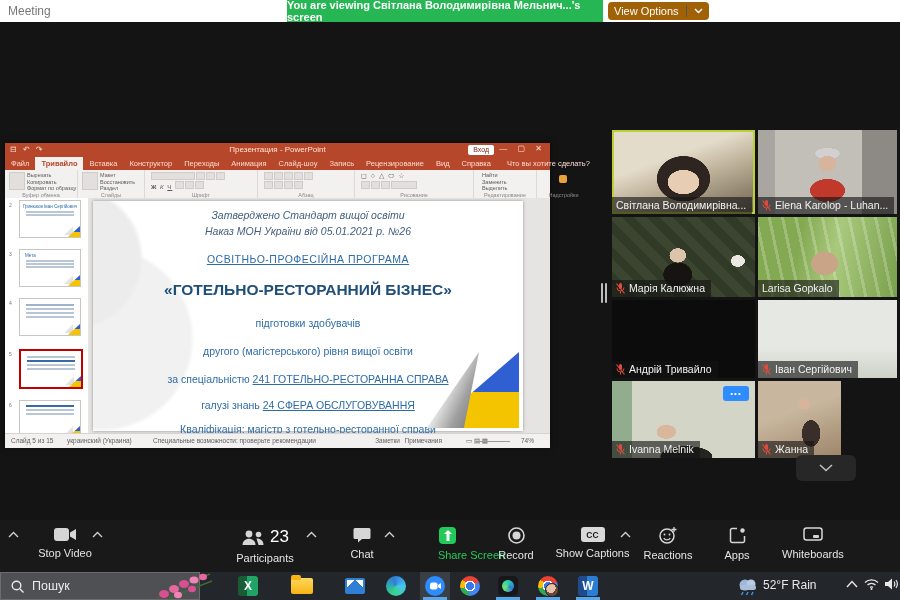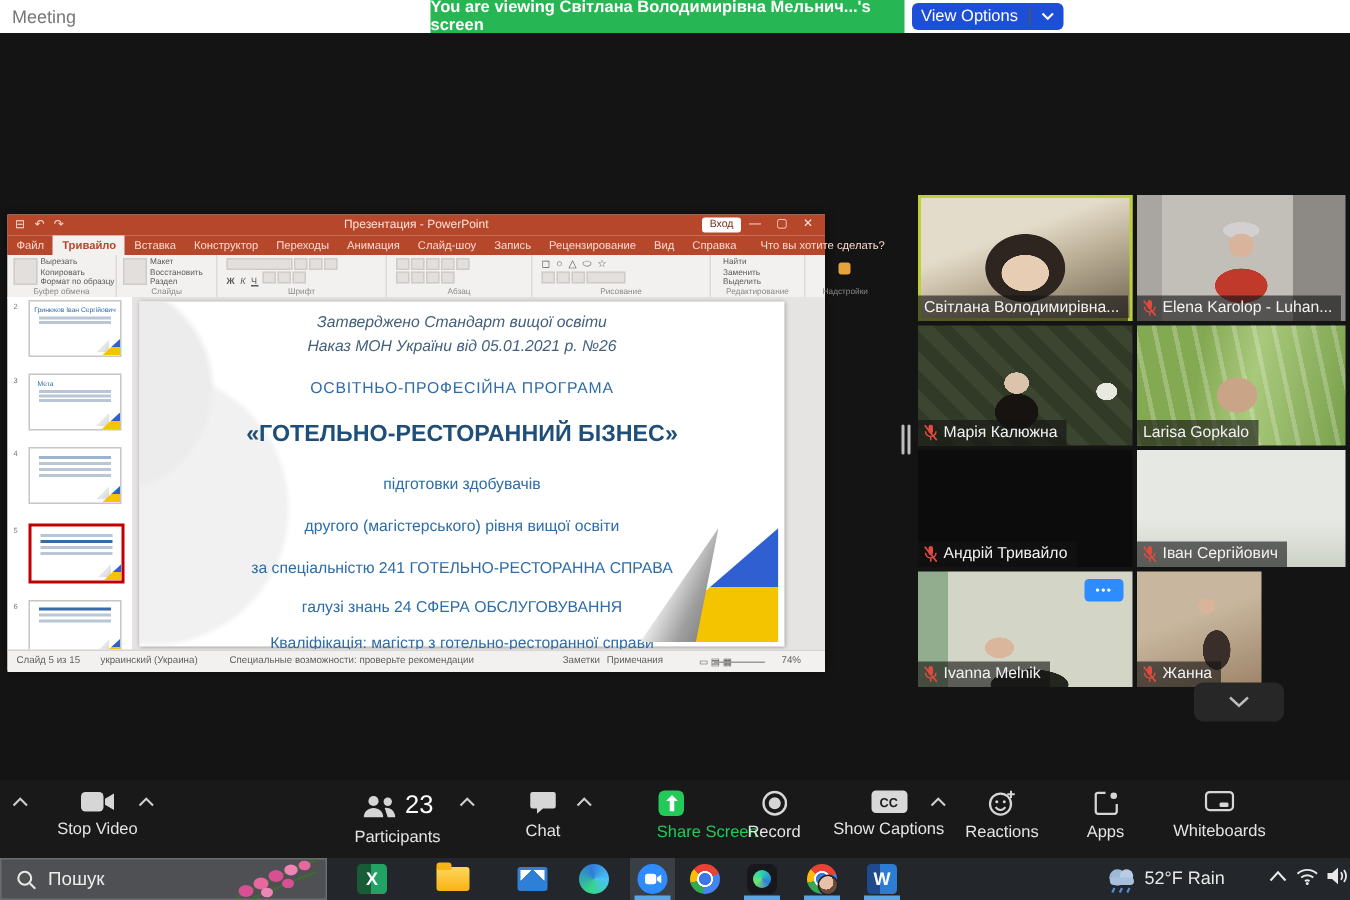--- a/index.html
+++ b/index.html
@@ -4,21 +4,21 @@
 <style>
   html,body{margin:0;padding:0;background:#000;}
   #screen{position:relative;width:900px;height:600px;overflow:hidden;background:#141414;
           font-family:"Liberation Sans",sans-serif;-webkit-font-smoothing:antialiased;}
   .abs{position:absolute;}
   
   .topbar{left:0;top:0;width:900px;height:22px;background:#ffffff;}
   .meeting-title{left:8px;top:4px;font-size:12px;color:#777;}
   .banner{left:287px;top:0;width:316px;height:22px;background:#27b654;color:#fff;
           font-size:11px;font-weight:bold;display:flex;align-items:center;justify-content:center;}
-  .viewopts{left:608px;top:2px;height:18px;background:#1d4ed8;border-radius:4px;color:#fff;
+  .viewopts{left:608px;top:2px;height:18px;background:#a16207;border-radius:4px;color:#fff;
             font-size:11px;display:flex;align-items:center;padding:0 6px;gap:7px;}
   .viewopts .sep{width:1px;height:12px;background:#555;}
   
   .ppt{left:5px;top:143px;width:545px;height:304px;background:#f3f1f0;box-shadow:0 0 6px rgba(0,0,0,.6);}
   .ppt-titlebar{left:0;top:0;width:545px;height:14px;background:#b7472a;color:#fff;font-size:8px;}
   .qat{left:5px;top:2px;color:#ffd9cf;font-size:8px;letter-spacing:2px;}
   .ppt-title{left:0;top:2px;width:545px;text-align:center;font-size:8px;color:#ffe2da;}
   .signin{right:56px;top:2px;background:#fff;color:#7a2a17;font-size:7px;border-radius:2px;padding:0 5px;line-height:10px;}
   .winbtns{right:4px;top:1px;color:#ffe2da;font-size:8px;letter-spacing:4px;}
   .ppt-tabs{left:0;top:14px;width:545px;height:13px;background:#b7472a;display:flex;align-items:stretch;
@@ -46,21 +46,21 @@
                clip-path:polygon(100% 0,100% 100%,0 100%);}
   .thumb .curl{position:absolute;right:7px;bottom:2px;width:9px;height:9px;background:linear-gradient(135deg,#fff,#cfcfcf);
                clip-path:polygon(0 100%,100% 0,100% 100%);opacity:.9;}
   .canvas{left:83px;top:55px;width:462px;height:235px;background:#e6e4e2;}
   .page{left:5px;top:3px;width:430px;height:230px;background:
         radial-gradient(circle at -5% 25%,#ececec 0 14%,transparent 15%),
         radial-gradient(circle at 2% 60%,#f1f1f1 0 20%,transparent 21%),#ffffff;
         box-shadow:0 0 3px rgba(0,0,0,.35);}
   .sline{position:absolute;left:0;width:100%;text-align:center;color:#2e6ca8;font-size:10.5px;}
   .approved{font-style:italic;color:#44607c;}
-  .u{}
+  .u{text-decoration:underline;}
   .wavy{text-decoration:underline;text-decoration-style:wavy;text-decoration-color:#d23b2f;text-decoration-thickness:1px;}
   .flagbig{right:4px;bottom:3px;width:88px;height:76px;
            background:linear-gradient(180deg,#2f5fd0 0 52%,#f4c400 52% 100%);
            clip-path:polygon(100% 0,100% 100%,0 100%);}
   .curlbig{right:44px;bottom:3px;width:58px;height:76px;
            background:linear-gradient(115deg,#ffffff 20%,#e8e8e8 45%,#9f9f9f 70%,#6f6f6f 100%);
            clip-path:polygon(10% 100%,100% 0,74% 100%);}
   .ppt-status{left:0;top:290px;width:545px;height:14px;background:#f3f1f0;border-top:1px solid #d6d3d1;
               font-size:6.5px;color:#5f5f5f;}
   .ppt-status span{position:absolute;top:3px;white-space:nowrap;}
@@ -102,21 +102,21 @@
   .ztoolbar{left:0;top:520px;width:900px;height:52px;background:#191919;}
   .titem{position:absolute;top:527px;display:flex;flex-direction:column;align-items:center;gap:5px;color:#e4e4e4;}
   .titem .lbl{font-size:11px;white-space:nowrap;}
   .caret{position:absolute;top:531px;}
   .ccbadge{width:24px;height:15px;background:#d9d9d9;border-radius:3px;color:#1a1a1a;
            font-size:8.5px;font-weight:bold;display:flex;align-items:center;justify-content:center;}
   .sharebox{width:17px;height:17px;background:#23c959;border-radius:4px;display:flex;align-items:center;justify-content:center;}
   .green{color:#23c959;margin-left:48px;}
   
   .taskbar{left:0;top:572px;width:900px;height:28px;background:#23262b;}
-  .searchbox{left:0;top:572px;width:218px;height:28px;background:#4e5054;border:1px solid #6a6c70;
+  .searchbox{left:0;top:572px;width:200px;height:28px;background:#4e5054;border:1px solid #6a6c70;
              box-sizing:border-box;display:flex;align-items:center;color:#ececec;font-size:12.5px;}
   .tbicon{position:absolute;top:574px;width:24px;height:24px;display:flex;align-items:center;justify-content:center;}
   .appul{position:absolute;top:597px;height:3px;width:24px;background:#5aa7e8;}
   .zoomhl{position:absolute;left:420px;top:572px;width:30px;height:28px;background:#3a3f46;}
   .excel-ic{width:20px;height:20px;background:linear-gradient(90deg,#185c37 0 45%,#21a366 45%);border-radius:3px;
             color:#fff;font-weight:bold;font-size:12px;display:flex;align-items:center;justify-content:center;}
   .folder-ic{position:relative;width:22px;height:16px;background:linear-gradient(180deg,#ffd75e,#f8b314);border-radius:2px;}
   .folder-ic:before{content:"";position:absolute;left:0;top:-3px;width:10px;height:5px;background:#f8b314;border-radius:2px 2px 0 0;}
   .mail-ic{width:20px;height:16px;background:#2f80d4;border-radius:2px;position:relative;}
   .mail-ic:before{content:"";position:absolute;left:2px;top:2px;width:16px;height:12px;

